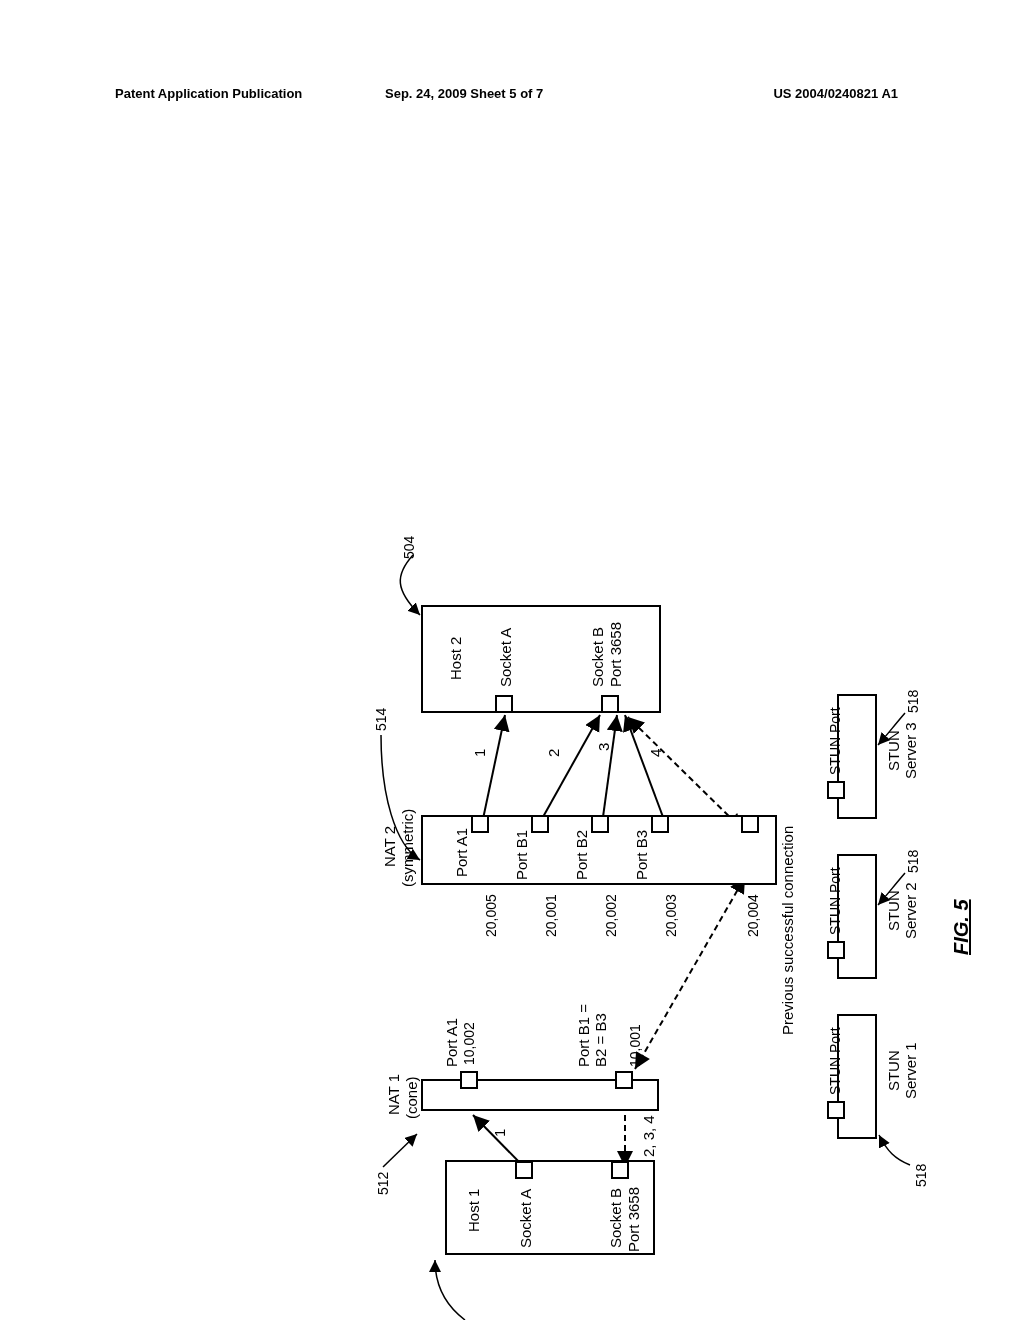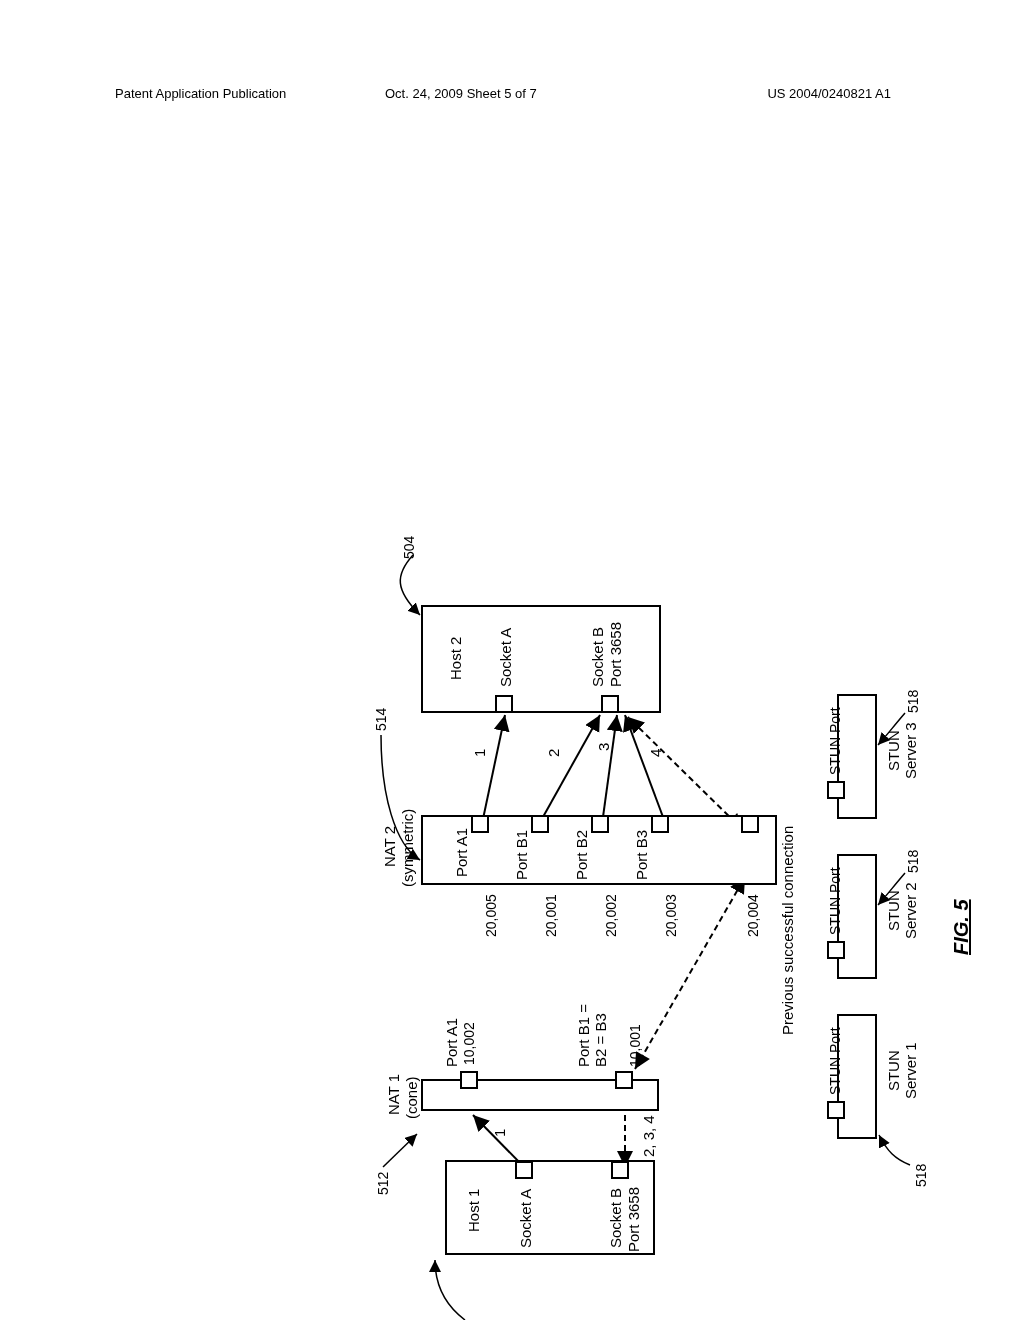--- a/index.html
+++ b/index.html
@@ -8,24 +8,24 @@
     width: 1024px;
     height: 1320px;
     font-family: Arial, sans-serif;
     background: #fff;
     position: relative;
   }
   .header {
     position: absolute;
     top: 86px;
     left: 0;
-    right: 15px;
+    right: 8px;
     height: 20px;
     font-size: 13px;
-    font-weight: normal;
+    font-weight: bold;
   }
   .header .left { position: absolute; left: 115px; }
   .header .center { position: absolute; left: 385px; }
   .header .right { position: absolute; right: 118px; }
   .figure-wrap {
     position: absolute;
     top: 470px;
     left: 430px;
     transform: rotate(-90deg);
     transform-origin: center center;
@@ -64,21 +64,21 @@
     font-style: italic;
     font-size: 20px;
     text-decoration: underline;
   }
 </style>
 </head>
 <body>
 
 <div class="header">
   <span class="left">Patent Application Publication</span>
-  <span class="center">Oct. 24, 2009  Sheet 5 of 7</span>
+  <span class="center">Sep. 24, 2009  Sheet 5 of 7</span>
   <span class="right">US 2004/0240821 A1</span>
 </div>
 
 <div class="figure-wrap">
 
   <svg class="overlay">
     <defs>
       <marker id="ah" markerWidth="10" markerHeight="10" refX="8" refY="4" orient="auto">
         <path d="M0,0 L8,4 L0,8 Z" fill="#000"></path>
       </marker>

